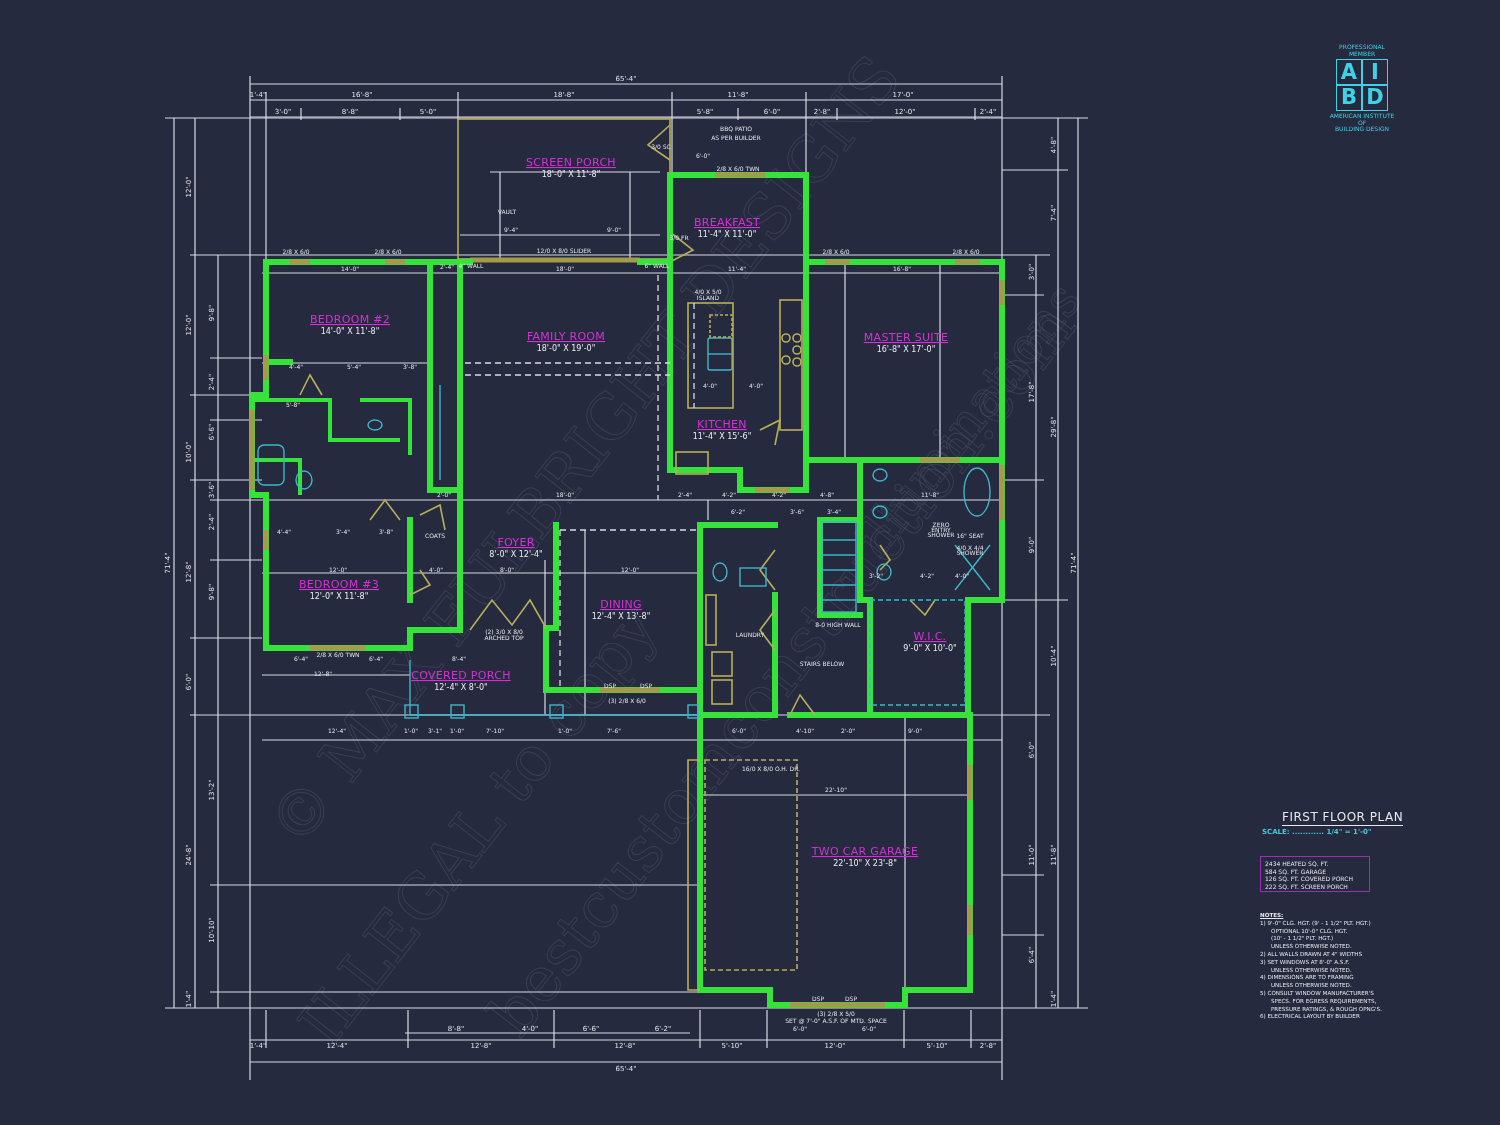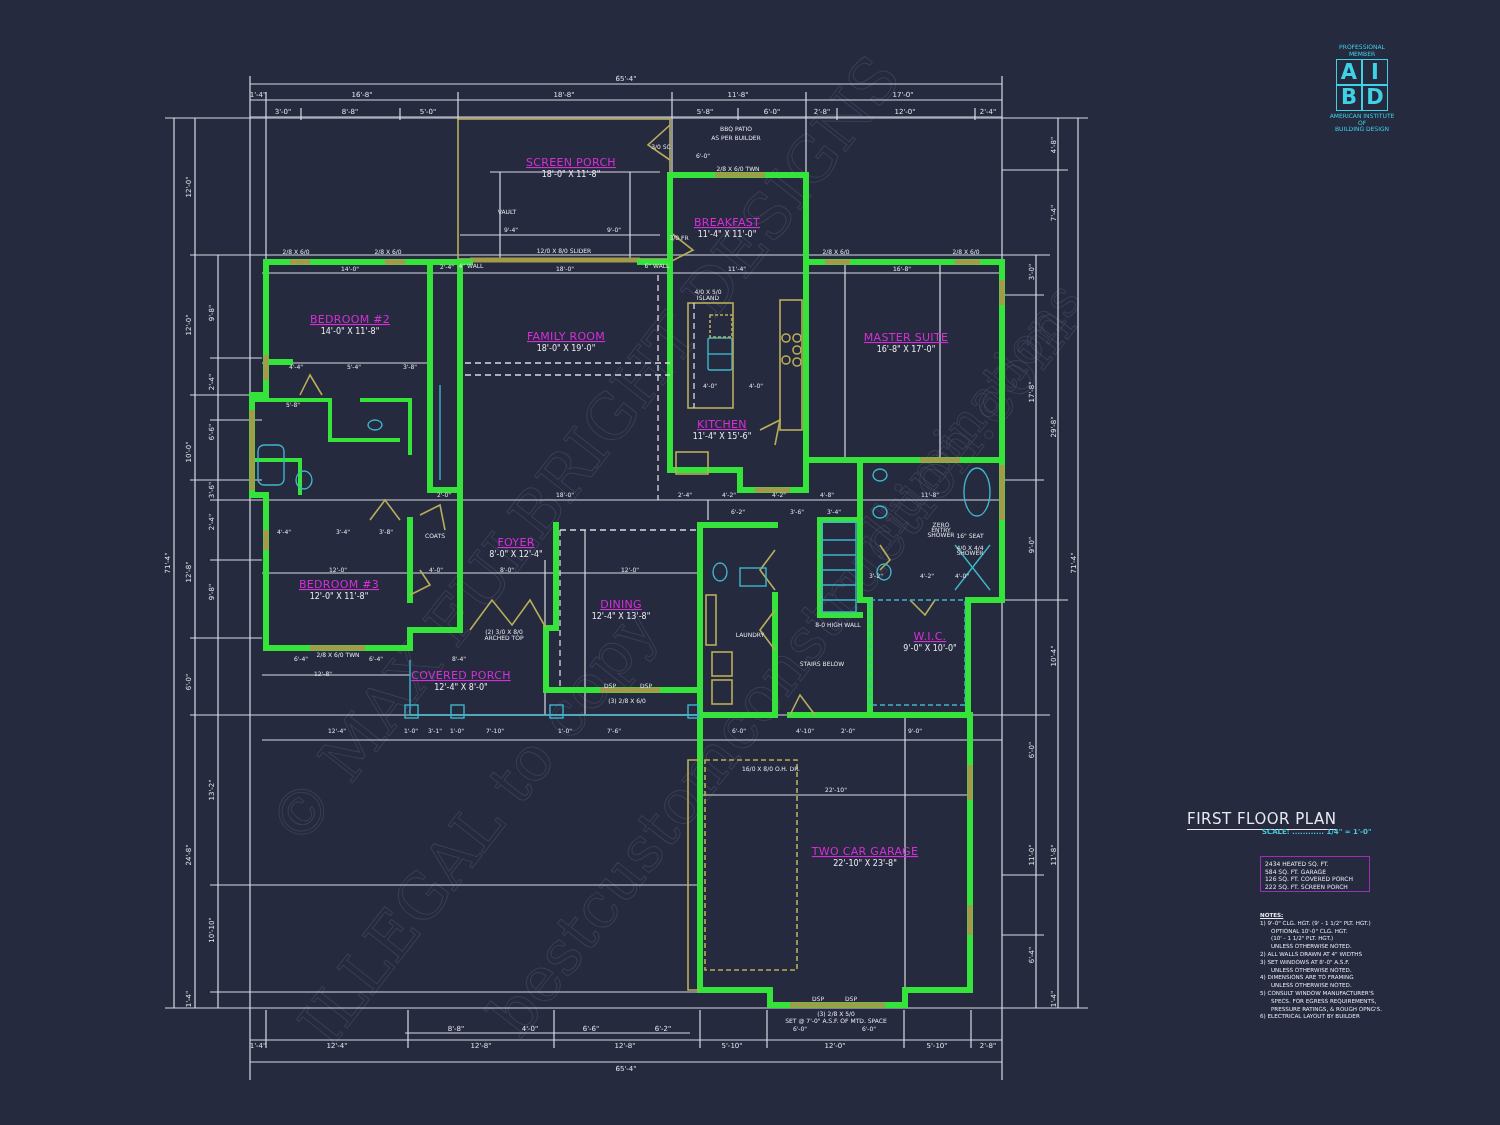--- a/index.html
+++ b/index.html
@@ -11,21 +11,21 @@
   .wall{stroke:#36e33a;stroke-width:6;fill:none;stroke-linecap:square;}
   .wallthin{stroke:#36e33a;stroke-width:4;fill:none;}
   .win{stroke:#a39a4a;stroke-width:5;fill:none;}
   .olive{stroke:#b8ae5a;stroke-width:1.6;fill:none;}
   .cyan{stroke:#3fb6c9;stroke-width:1.4;fill:none;}
   .dash{stroke:#d9dbe3;stroke-width:1.3;fill:none;stroke-dasharray:6 4;}
   .room{fill:#d62fd8;font-family:"DejaVu Sans",sans-serif;font-size:11px;text-decoration:underline;letter-spacing:0.3px;}
   .roomdim{fill:#ececf0;font-family:"DejaVu Sans",sans-serif;font-size:8px;}
   .note{fill:#e6e6ea;font-family:"DejaVu Sans",sans-serif;font-size:6px;}
   .wm{fill:none;stroke:#4a4f66;stroke-width:1;font-family:"DejaVu Serif",serif;font-size:62px;opacity:0.55;}
-  .title{position:absolute;left:1187px;top:810px;color:#e8e8ee;font-family:"DejaVu Sans",sans-serif;font-size:15px;letter-spacing:0.5px;border-bottom:1px solid #e8e8ee;padding-bottom:1px;}
+  .title{position:absolute;left:1282px;top:810px;color:#e8e8ee;font-family:"DejaVu Sans",sans-serif;font-size:12px;letter-spacing:0.5px;border-bottom:1px solid #e8e8ee;padding-bottom:1px;}
   .scale{position:absolute;left:1262px;top:828px;color:#4cc7d9;font-family:"DejaVu Sans",sans-serif;font-size:7px;font-weight:bold;}
   .areabox{position:absolute;left:1260px;top:856px;width:110px;height:36px;border:1.5px solid #9b2fb5;padding:3px 4px;box-sizing:border-box;}
   .areabox div{color:#e8e8ee;font-family:"DejaVu Sans",sans-serif;font-size:6px;line-height:7.5px;white-space:nowrap;}
   .notes{position:absolute;left:1260px;top:912px;width:140px;}
   .notes div{color:#e8e8ee;font-family:"DejaVu Sans",sans-serif;font-size:5.6px;line-height:7.8px;white-space:nowrap;}
   .notes .hdr{text-decoration:underline;font-weight:bold;}
   .notes .ind{padding-left:11px;}
   .aibd{position:absolute;left:1322px;top:44px;width:80px;text-align:center;}
   .aibd .t{color:#3fd2e6;font-family:"DejaVu Sans",sans-serif;font-size:6px;line-height:6.5px;}
   .aibd .grid{width:52px;height:52px;margin:2px auto;position:relative;border:1.5px solid #3fd2e6;box-sizing:border-box;}

